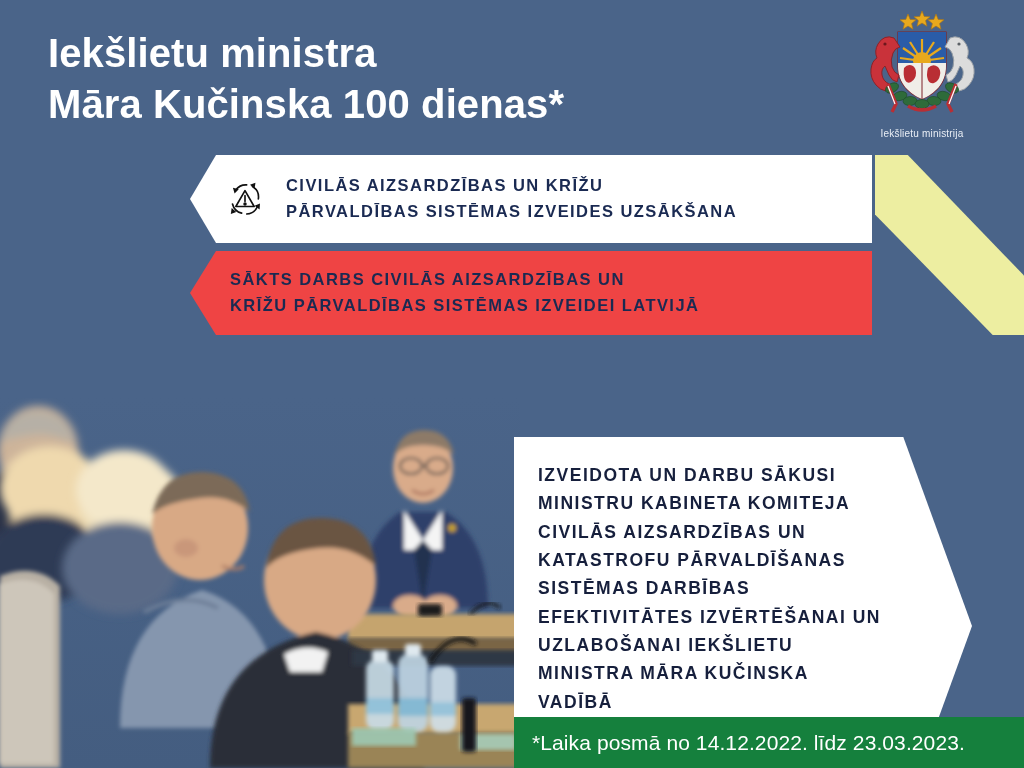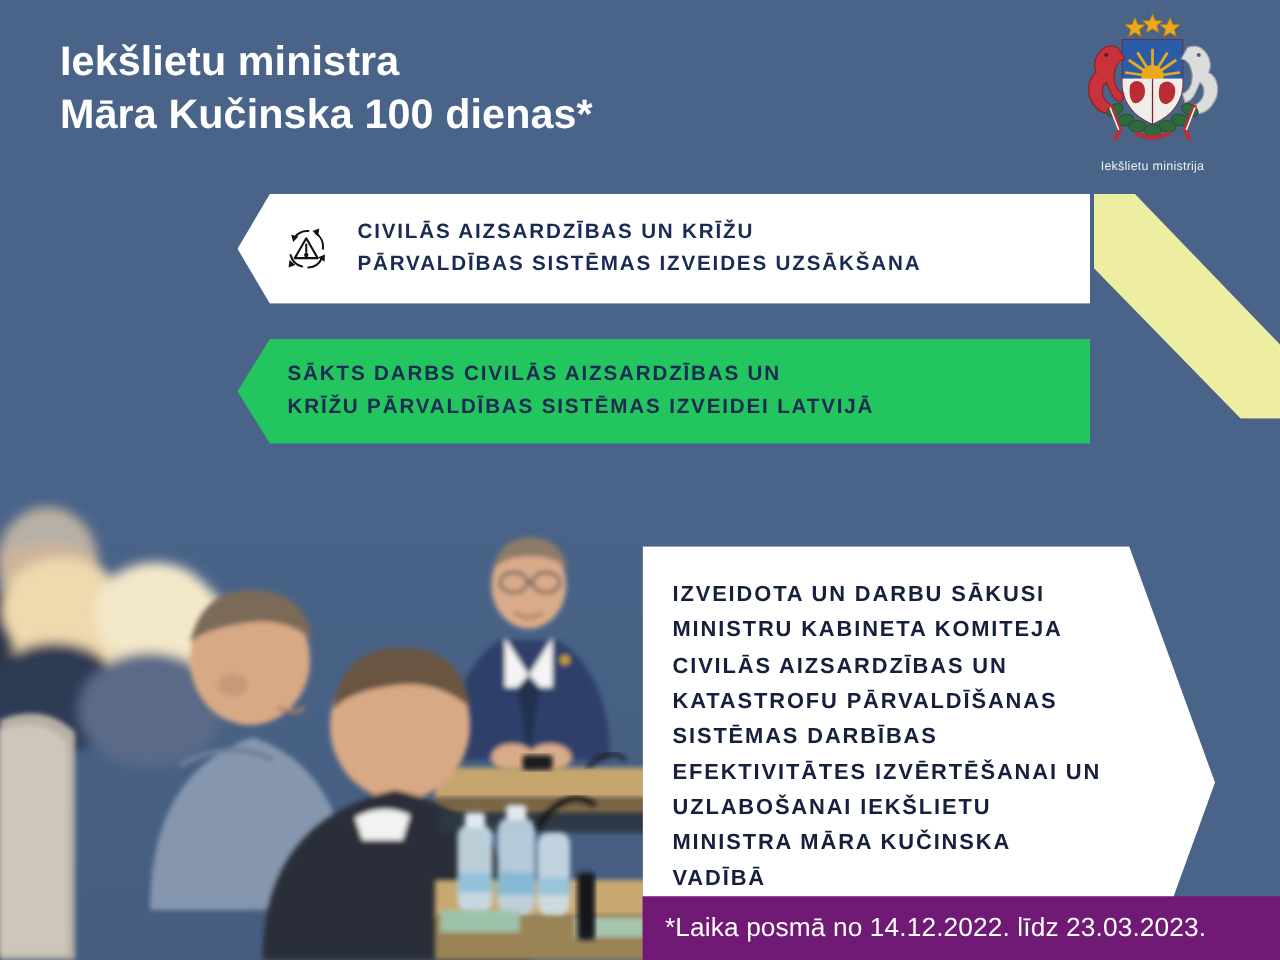--- a/index.html
+++ b/index.html
@@ -21,21 +21,21 @@
     background: #4a6489;
     overflow: hidden;
   }
 
   
   #header-title {
     position: absolute;
     left: 48px;
     top: 28px;
     color: #ffffff;
-    font-size: 33px;
+    font-size: 40px;
     font-weight: bold;
     line-height: 1.28;
     letter-spacing: 0.1px;
     white-space: pre-line;
     z-index: 30;
   }
 
   
   #logo-block {
     position: absolute;
@@ -82,21 +82,21 @@
     position: absolute;
     z-index: 20;
     display: flex;
     align-items: center;
     box-sizing: border-box;
   }
   .banner-chevron {
     clip-path: polygon(0 50%, 26px 0, 100% 0, 100% 100%, 26px 100%);
   }
   .banner-yellow { background: #ffffff; }
-  .banner-white  { background: #22c55e; margin-top: 20px; }
+  .banner-white  { background: #ef4444; }
 
   .banner-text {
     color: #1a2a52;
     font-weight: bold;
     font-size: 16.5px;
     letter-spacing: 1.45px;
     line-height: 1.55;
     white-space: pre-line;
   }
 
@@ -143,21 +143,21 @@
     white-space: pre-line;
   }
 
   
   #footnote-bar {
     position: absolute;
     left: 514px;
     top: 717px;
     width: 510px;
     height: 51px;
-    background: #701a75;
+    background: #15803d;
     z-index: 24;
     display: flex;
     align-items: center;
   }
   #footnote-text {
     color: #ffffff;
     font-size: 21px;
     margin-left: 18px;
     letter-spacing: 0.1px;
   }

